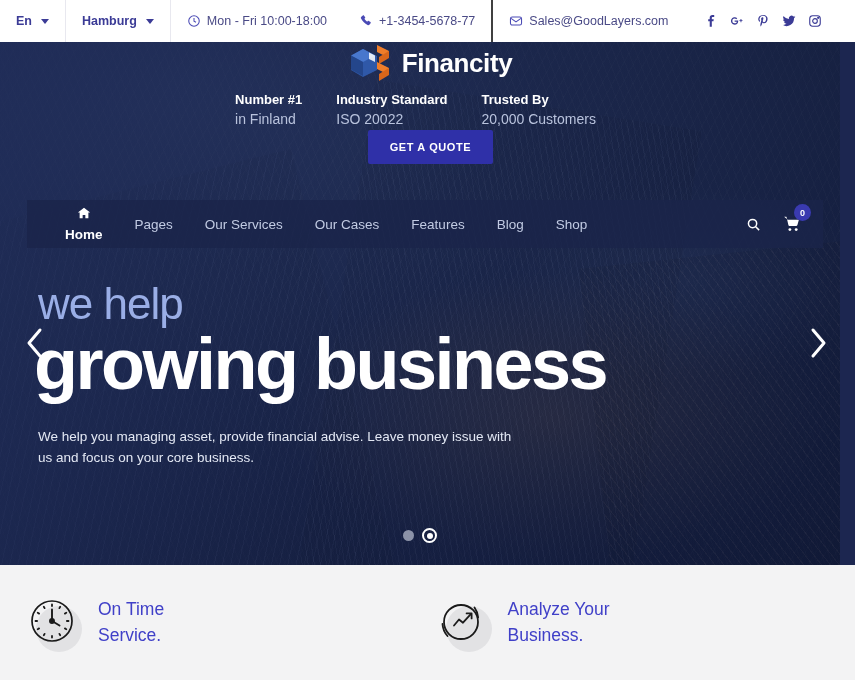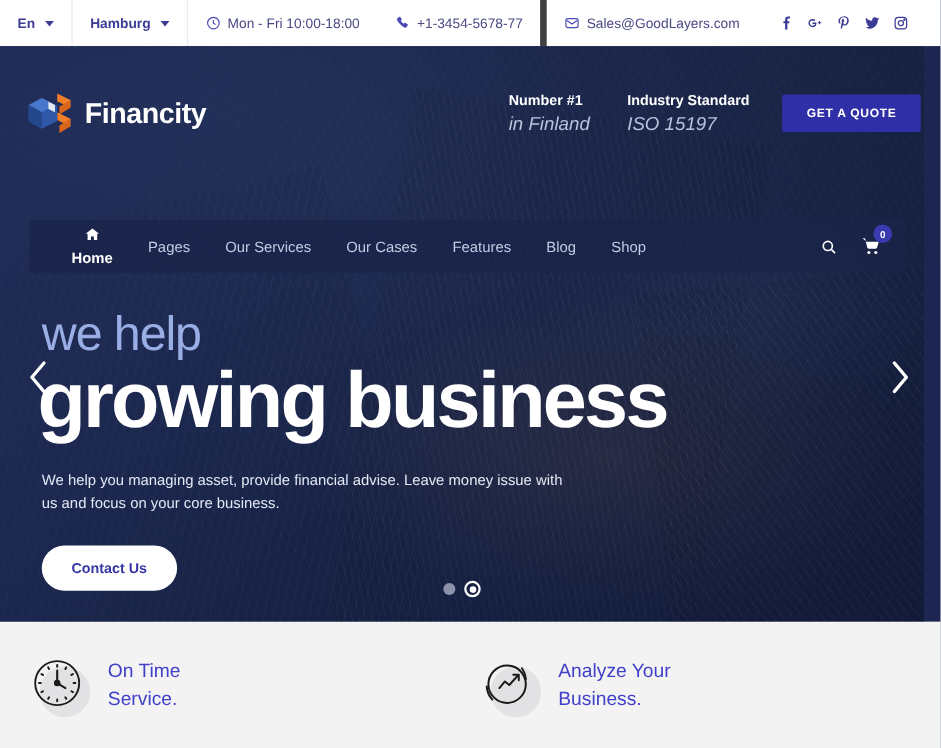--- a/index.html
+++ b/index.html
@@ -82,32 +82,32 @@
     background:linear-gradient(100deg, rgba(32,45,90,0.80) 0%, rgba(28,40,82,0.52) 40%, rgba(20,30,64,0.46) 100%);
   }
   .hero-rightstrip{
     position:absolute; right:0; top:0; width:15px; height:100%;
     background:#1c2650;
   }
 
   
   .brandrow{
     position:absolute; left:0; top:0; width:855px; height:122px;
-    display:flex; align-items:center; padding:0 18px 0 24px;
+    display:flex; align-items:center; padding:0 18px 0 24px;flex-direction:column;
   }
   .logo{ display:flex; align-items:center; gap:11px; }
   .logo-mark{ width:42px;height:42px; position:relative; }
   .logo-mark svg{ display:block; }
   .logo-text{
     color:#ffffff; font-size:26px; font-weight:bold; letter-spacing:-0.4px;
   }
   .brand-spacer{ flex:1 1 auto; }
   .facts{ display:flex; align-items:flex-start; gap:34px; padding-right:30px; }
   .fact-t{ color:#ffffff; font-size:13px; font-weight:bold; line-height:1.5; white-space:nowrap;}
-  .fact-s{ color:#b9c3dd; font-size:17px; line-height:1.5; white-space:nowrap;font-style:italic;}
+  .fact-s{ color:#b9c3dd; font-size:14px; line-height:1.5; white-space:nowrap;}
   .quote-btn{
     background:#2f30a8; color:#fff; font-size:11px; font-weight:bold;
     letter-spacing:.6px; padding:11px 22px; border:none; border-radius:2px;
     cursor:pointer;
   }
 
   
   .navbar{
     position:absolute; left:27px; top:158px; width:796px; height:48px;
     background:rgba(26,36,74,0.80);
@@ -217,21 +217,21 @@
     <span class="tb-ico">
       <svg viewBox="0 0 24 24" fill="#4a4ab5">
         <path d="M6.6 2.5 4 4.6c-.9.8-1.1 2.1-.5 3.1 2.6 4.7 6.5 8.6 11.2 11.2 1 .6 2.3.4 3.1-.5l2.1-2.6c.5-.6.4-1.5-.2-1.9l-3-2.1c-.5-.4-1.3-.3-1.7.2l-1 1.2c-2-1.2-3.7-2.9-4.9-4.9l1.2-1c.5-.4.6-1.2.2-1.7l-2.1-3c-.4-.6-1.3-.7-1.9-.1z"></path>
       </svg>
     </span>
     <span class="tb-text">+1-3454-5678-77</span>
   </div>
 
   <div class="tb-spacer"></div>
 
-  <div class="tb-cell tb-div" style="border-left:6px solid #404040;border-right:none;">
+  <div class="tb-cell tb-div" style="border-left:2px solid #404040;border-right:none;">
     <span class="tb-ico">
       <svg viewBox="0 0 24 24" fill="none" stroke="#4a4ab5" stroke-width="1.8">
         <rect x="2.5" y="5" width="19" height="14" rx="3"></rect>
           <path d="M3.5 7.5 12 13.5l8.5-6"></path>
       </svg>
     </span>
     <span class="tb-text">Sales@GoodLayers.com</span>
   </div>
 
   <div class="socials">
@@ -294,21 +294,25 @@
 
     <div class="brand-spacer"></div>
 
     <div class="facts">
       <div>
         <div class="fact-t">Number #1</div>
         <div class="fact-s">in Finland</div>
       </div>
       <div>
         <div class="fact-t">Industry Standard</div>
-        <div class="fact-s">ISO 15197</div>
+        <div class="fact-s">ISO 20022</div>
+      </div>
+      <div>
+        <div class="fact-t">Trusted By</div>
+        <div class="fact-s">20,000 Customers</div>
       </div>
     </div>
 
     <button class="quote-btn">GET A QUOTE</button>
   </div>
 
   <div class="navbar">
     <div class="nav-links">
       <div class="nav-item active">
         <span class="home-ico">
@@ -355,21 +359,20 @@
         </svg>
         <span class="cart-badge">0</span>
       </a>
     </div>
   </div>
 
   <div class="slide">
     <div class="s-pre">we help</div>
     <div class="s-head">growing business</div>
     <div class="s-sub">We help you managing asset, provide financial advise. Leave money issue with us and focus on your core business.</div>
-    <button class="s-btn">Contact Us</button>
   </div>
 
   <div class="arrow arrow-l">
     <svg width="26" height="34" viewBox="0 0 26 34" fill="none" stroke="#ffffff" stroke-width="3" stroke-linecap="round" stroke-linejoin="round">
         <path d="M18 4 7 17l11 13"></path>
       </svg>
   </div>
   <div class="arrow arrow-r">
     <svg width="26" height="34" viewBox="0 0 26 34" fill="none" stroke="#ffffff" stroke-width="3" stroke-linecap="round" stroke-linejoin="round">
         <path d="M8 4 19 17 8 30"></path>

